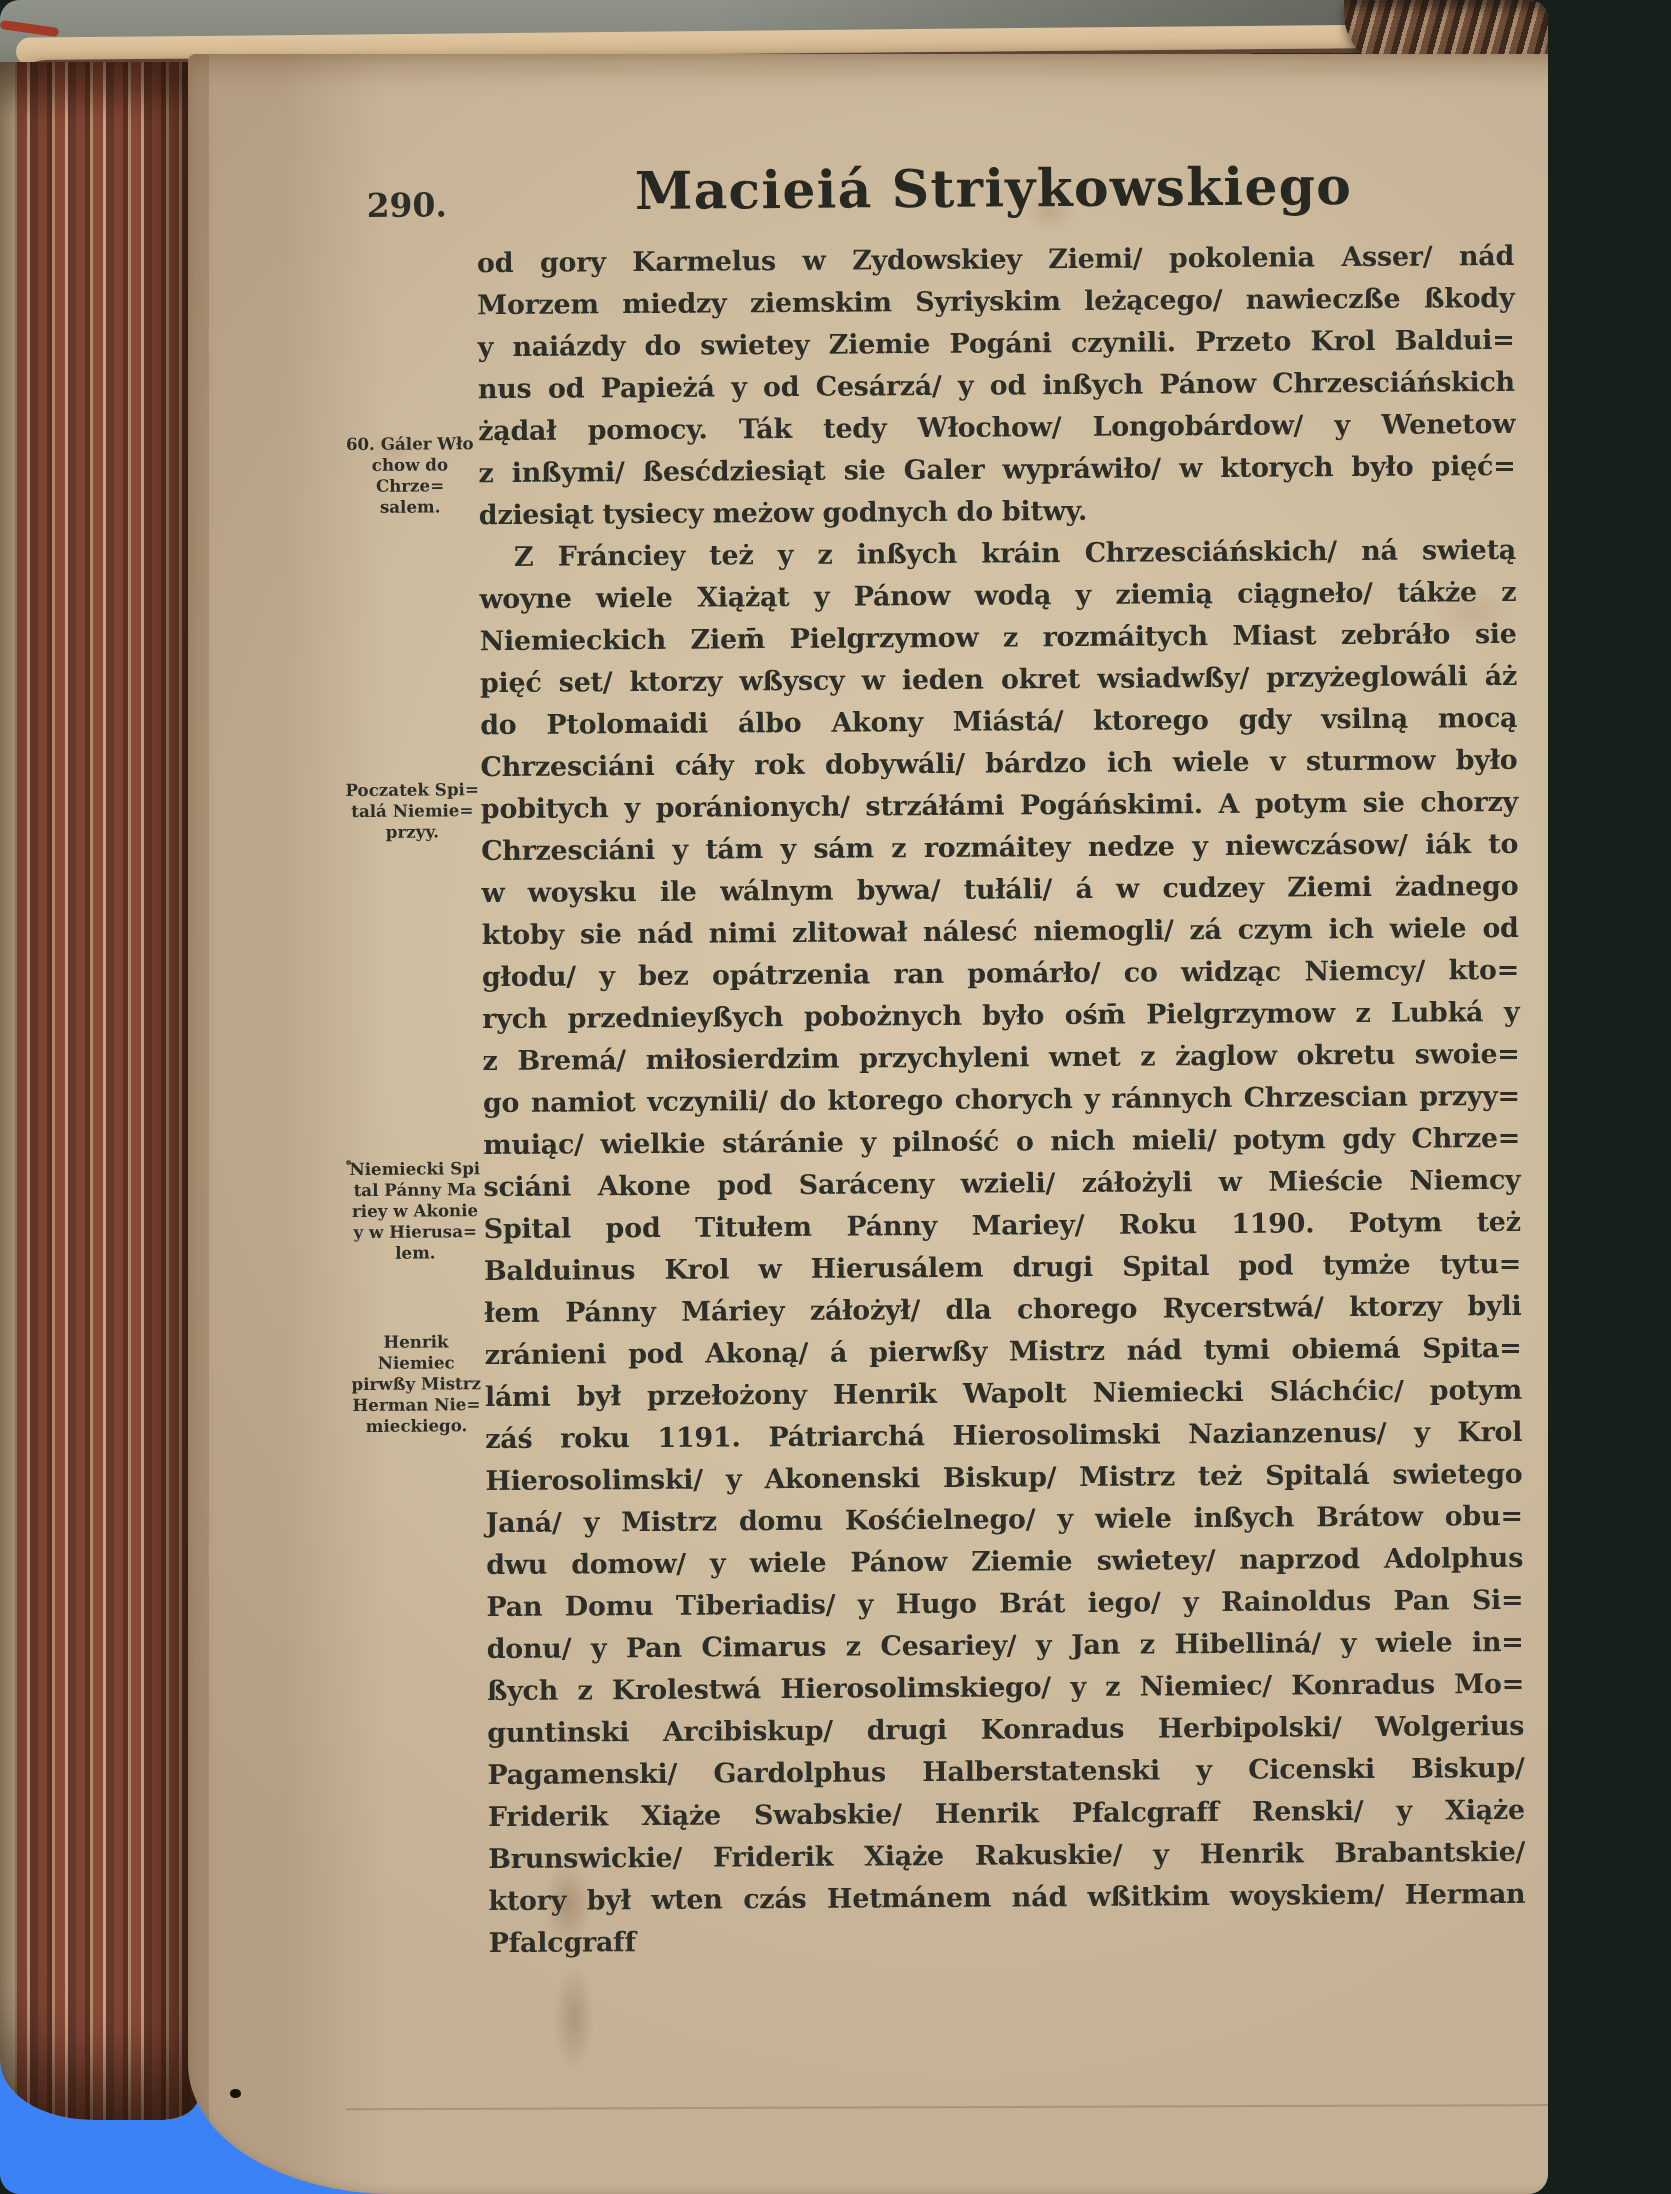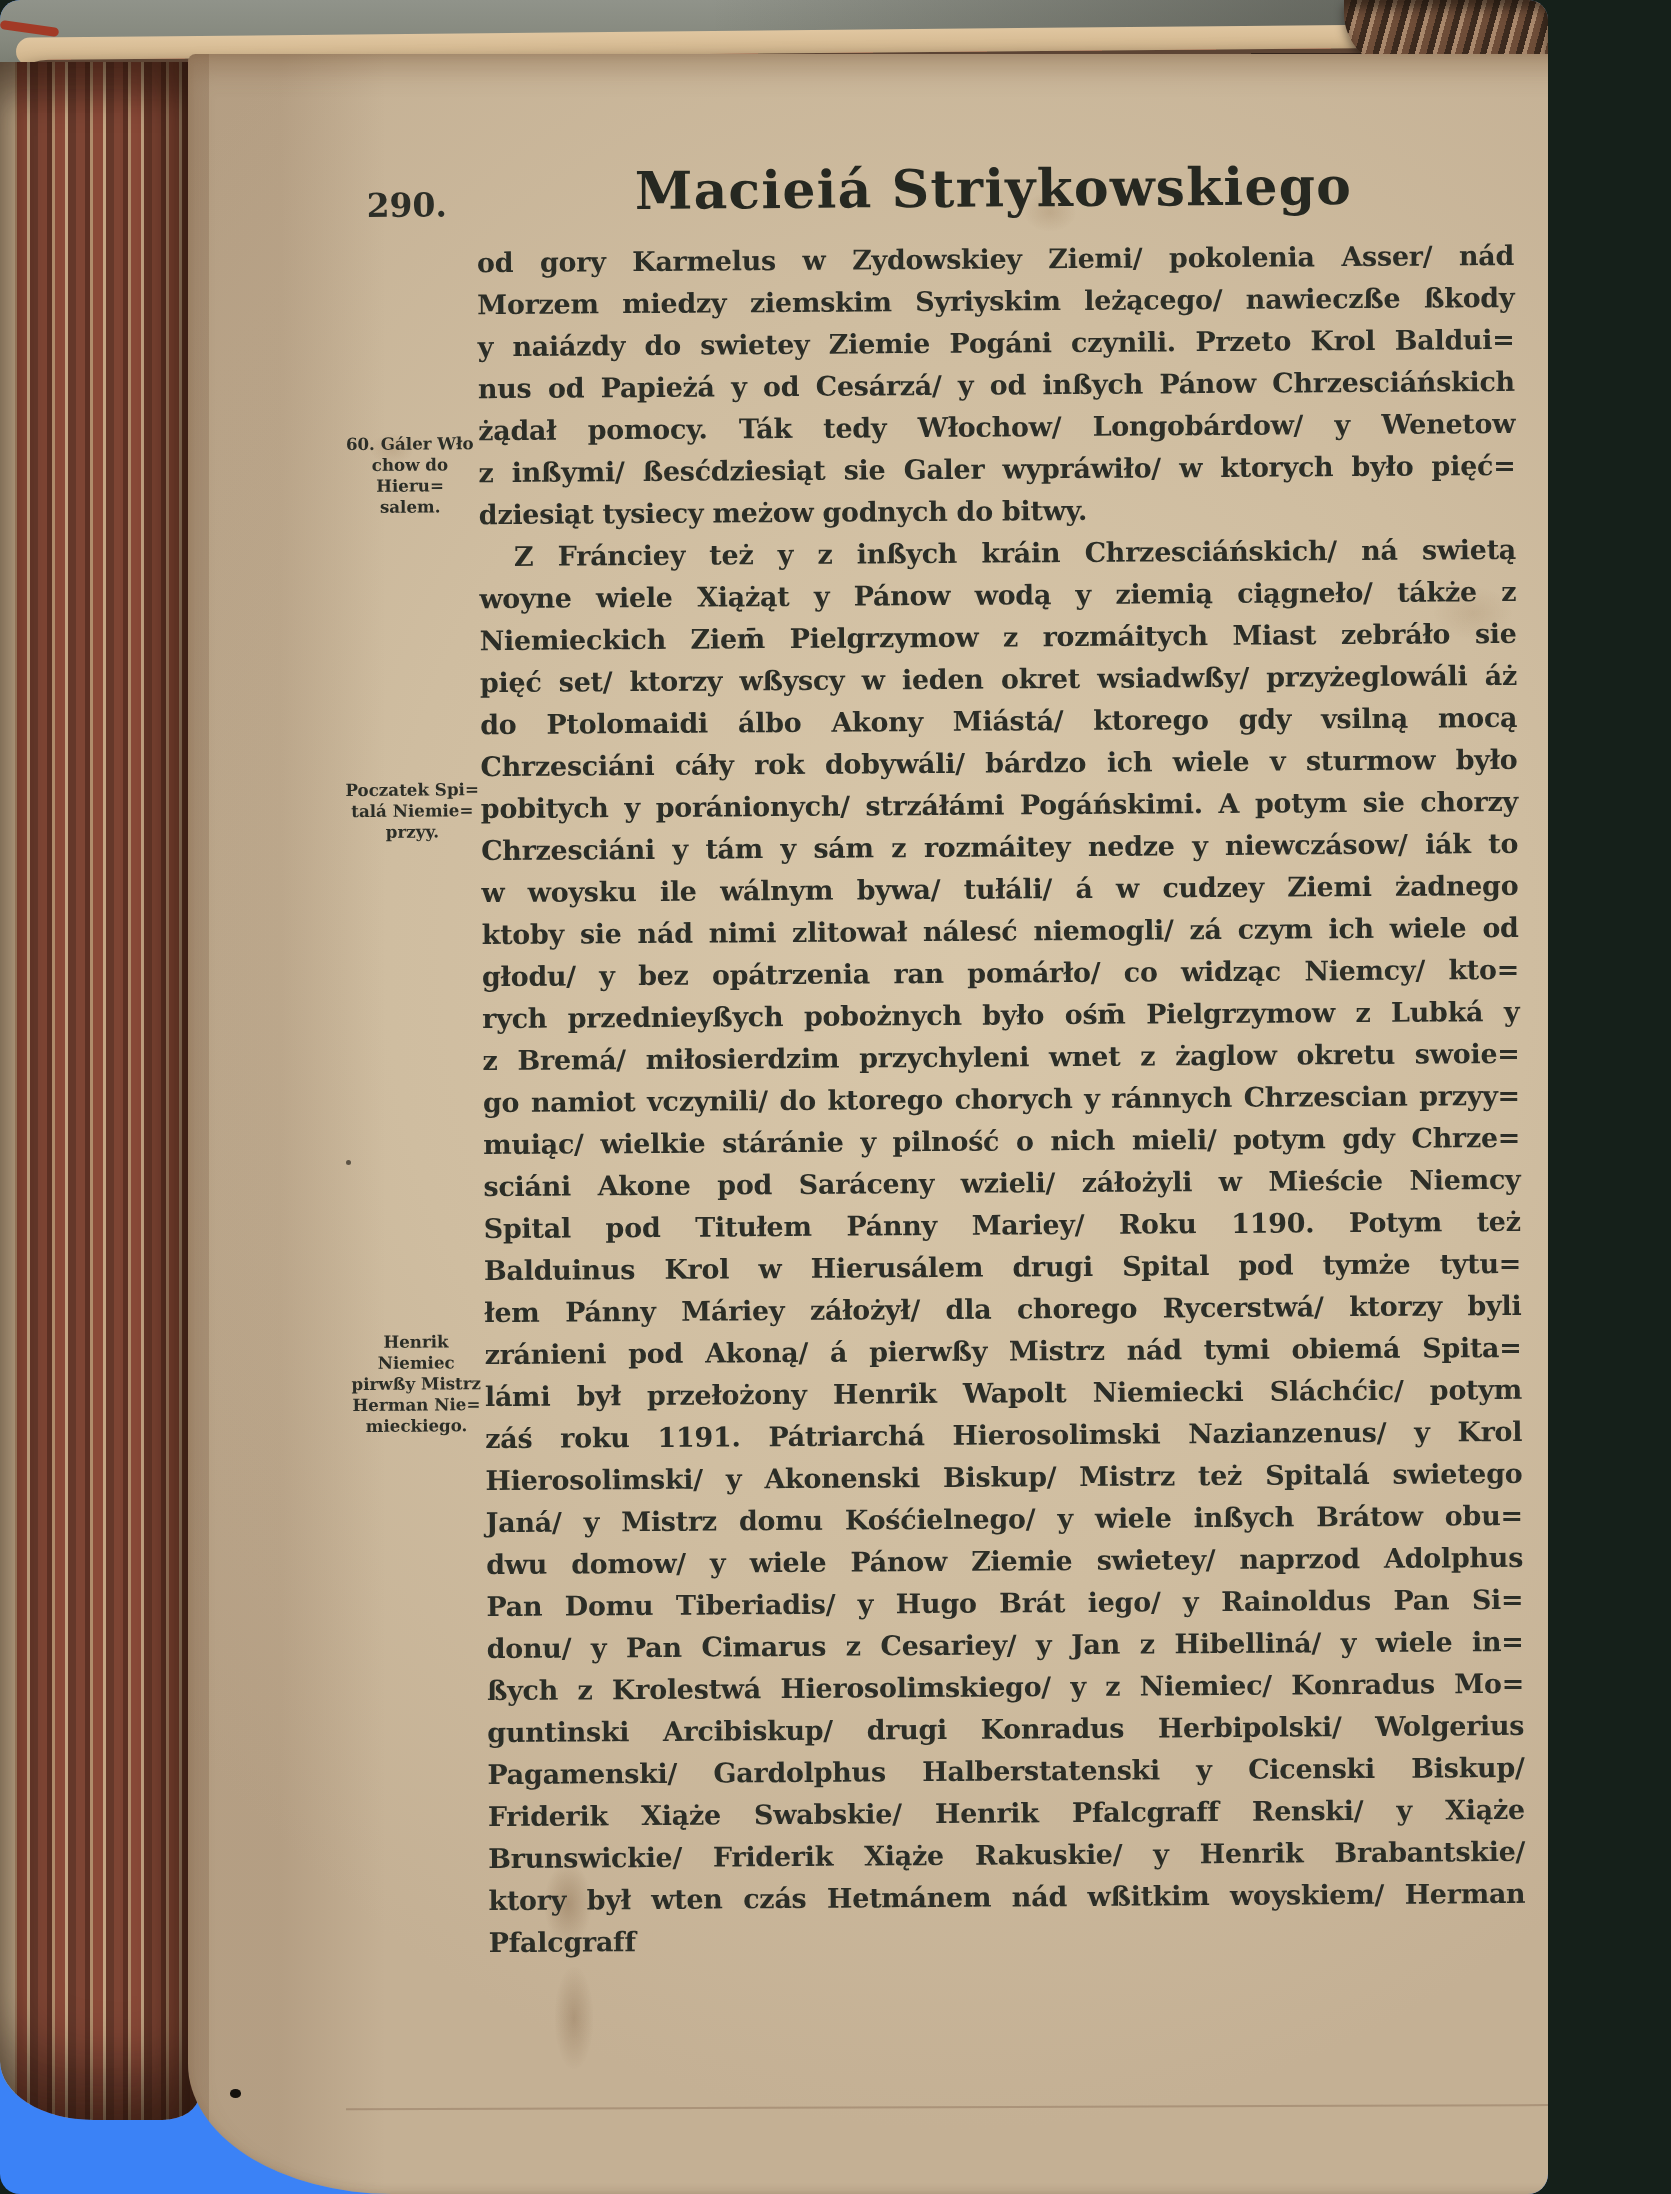--- a/index.html
+++ b/index.html
@@ -86,27 +86,34 @@
   <div class="page">
     <div class="crease"></div>
     <div class="rule-line"></div>
 
     <div class="text-layer">
       <div class="page-number">290.</div>
       <div class="running-title">Macieiá Striykowskiego</div>
 
       <div class="margin-note note-0">
           <div>60. Gáler Wło</div>
-          <div>chow do Hieru=</div>
+          <div>chow do Chrze=</div>
           <div>salem.</div>
         </div>
       <div class="margin-note note-1">
           <div>Poczatek Spi=</div>
           <div>talá Niemie=</div>
           <div>przyy.</div>
+        </div>
+      <div class="margin-note note-2">
+          <div>Niemiecki Spi</div>
+          <div>tal Pánny Ma</div>
+          <div>riey w Akonie</div>
+          <div>y w Hierusa=</div>
+          <div>lem.</div>
         </div>
       <div class="margin-note note-3">
           <div>Henrik Niemiec</div>
           <div>pirwßy Mistrz</div>
           <div>Herman Nie=</div>
           <div>mieckiego.</div>
         </div>
 
       <div class="body-text">
           <div class="line">od gory Karmelus w Zydowskiey Ziemi/ pokolenia Asser/ nád</div>

